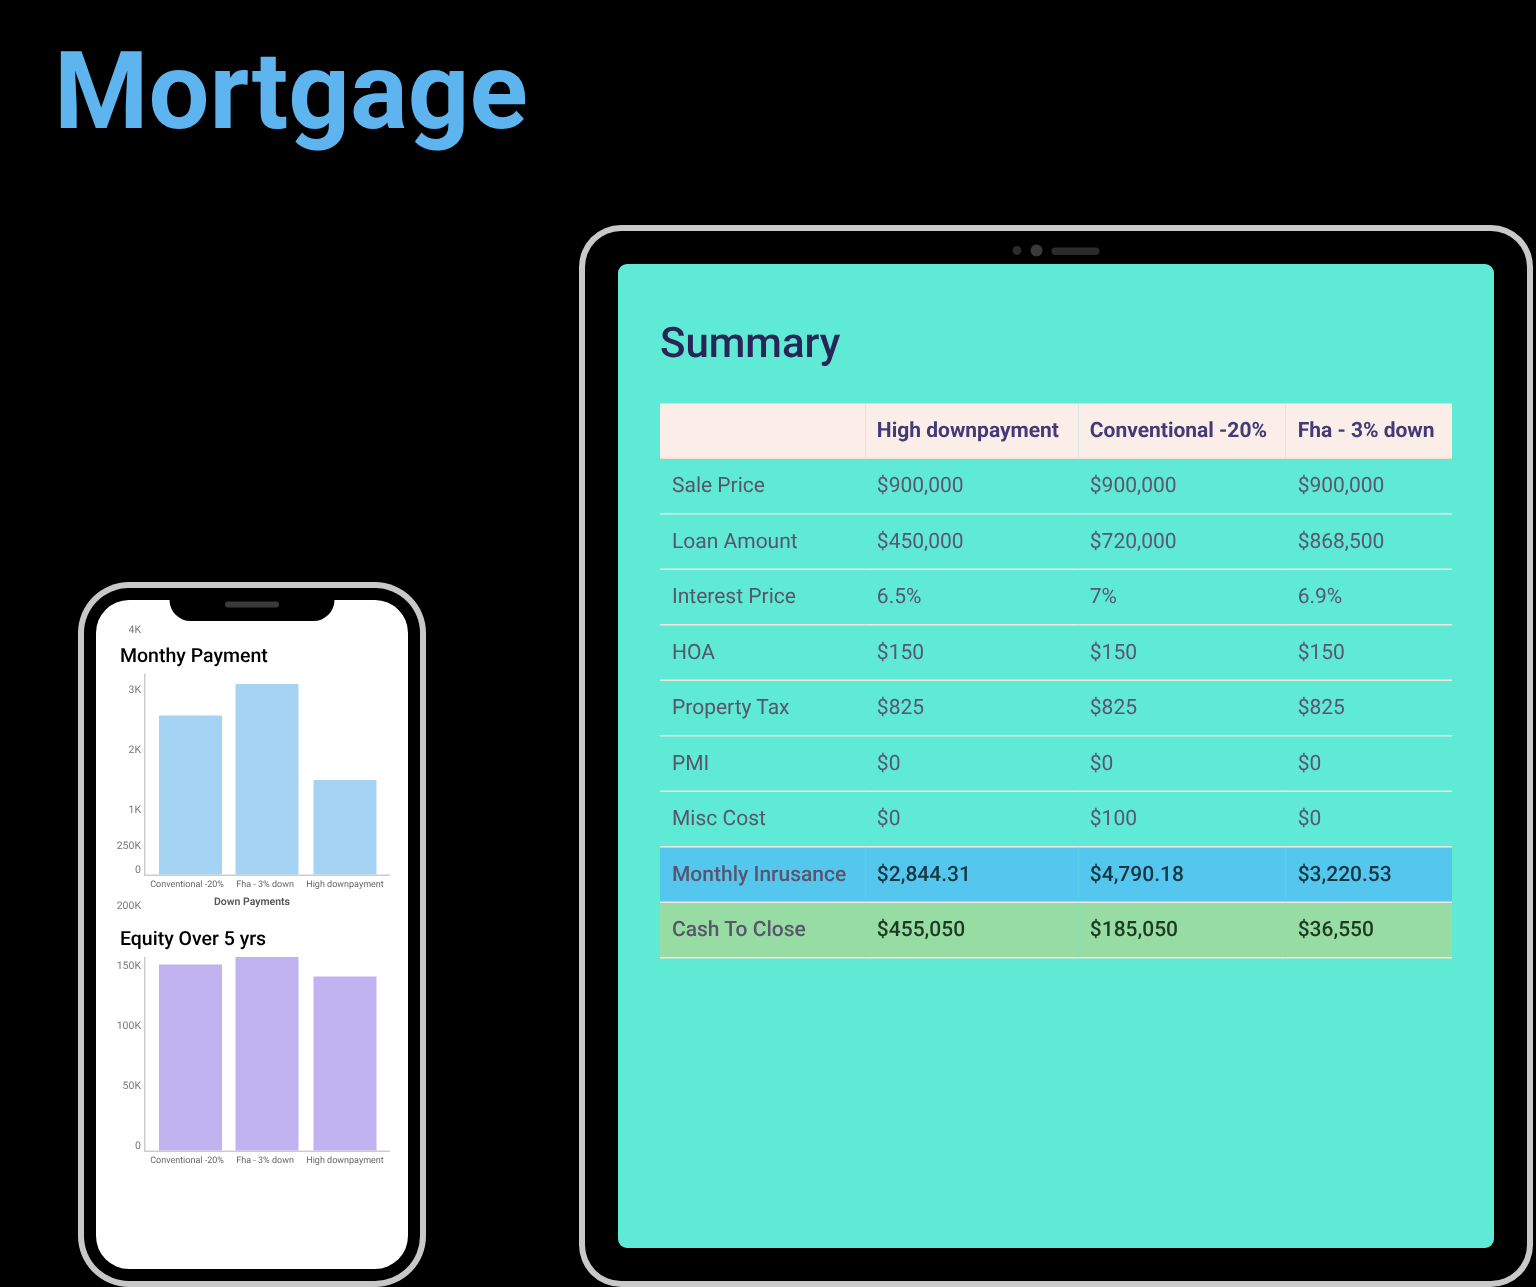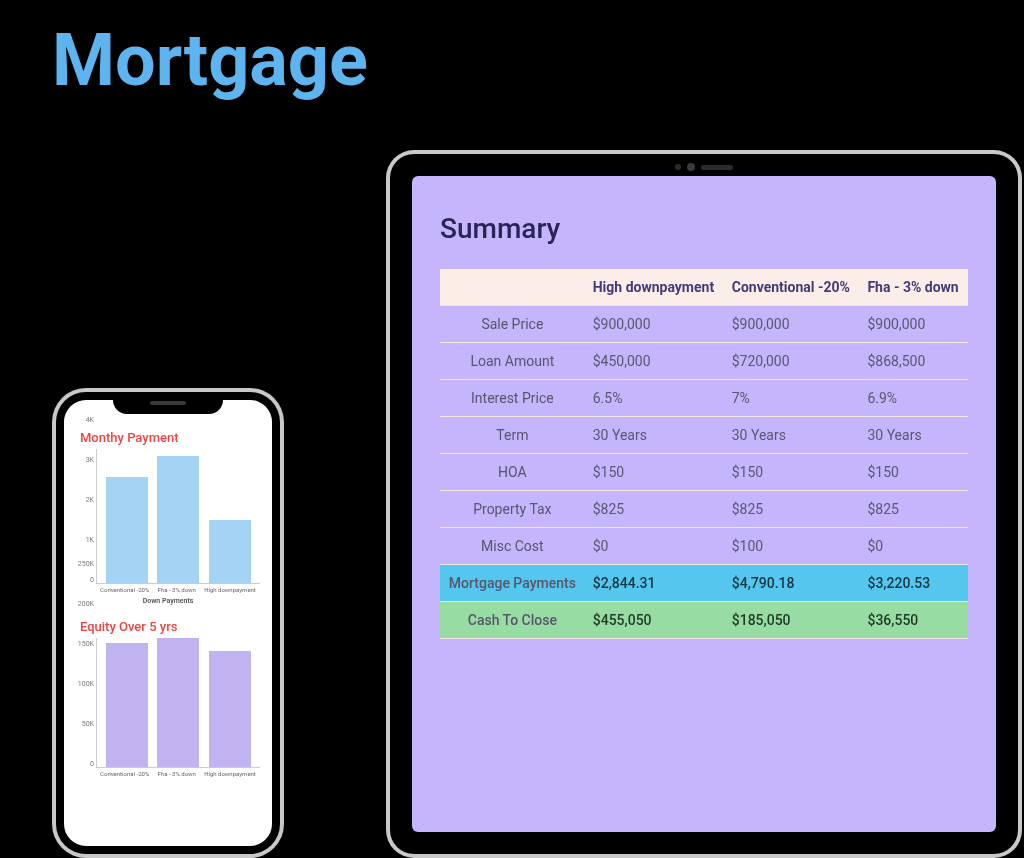--- a/index.html
+++ b/index.html
@@ -7,21 +7,21 @@
     width: 1024px;
     height: 858px;
     background: #000;
     font-family: -apple-system, BlinkMacSystemFont, "Segoe UI", Roboto, sans-serif;
     position: relative;
     overflow: hidden;
   }
   .title {
     position: absolute;
     top: 18px;
-    left: 52px;
+    left: 36px;
     font-size: 72px;
     font-weight: 700;
     color: #5eb4ef;
   }
 
   
   .phone {
     position: absolute;
     left: 52px;
     top: 388px;
@@ -55,21 +55,21 @@
     border-bottom-left-radius: 14px;
     border-bottom-right-radius: 14px;
     z-index: 5;
     display:flex; align-items:center; justify-content:center;
   }
   .phone-speaker {
     width: 36px; height: 4px; background:#3a3a3a; border-radius:2px;
   }
 
   .chart-block { width: 100%; padding: 4px 2px; }
-  .chart-title { font-size: 13px; font-weight: 500; color:#ef4444; margin: 6px 0 4px 4px; }
+  .chart-title { font-size: 13px; font-weight: 500; color:#000000; margin: 6px 0 4px 4px; }
   .chart-area {
     display:flex; align-items:stretch;
     height: 135px;
     gap: 2px;
   }
   .y-axis {
     display:flex; flex-direction:column; justify-content:flex-end;
     font-size: 7px; color:#777; text-align:right;
     padding-bottom: 0;
     width: 18px;
@@ -114,21 +114,21 @@
   }
   .tablet-camera {
     position:absolute; top:9px; left:50%; transform:translateX(-50%);
     display:flex; gap:6px; align-items:center;
   }
   .cam-dot { width:6px; height:6px; border-radius:50%; background:#2b2b2b; }
   .cam-big { width:8px; height:8px; border-radius:50%; background:#3a3a3a; }
   .cam-bar { width:32px; height:5px; border-radius:3px; background:#2b2b2b; }
   .tablet-screen {
     width:100%; height:100%;
-    background:#c4b5fd;
+    background:#5eead4;
     border-radius: 6px;
     overflow:hidden;
     padding: 36px 28px 28px 28px;
   }
   .summary-title {
     font-size: 28px;
     font-weight: 500;
     color: #2a2457;
     margin-bottom: 24px;
   }
@@ -148,21 +148,20 @@
     font-weight: 700;
     font-size: 14px;
     border-bottom: 1px solid #f3dfd8;
   }
   table.summary thead th:first-child { background:#fbeee9; }
   table.summary tbody td {
     border-bottom: 1px solid #f3e6e0;
   }
   table.summary tbody td:first-child {
     color:#58556c;
-    text-align:center;
   }
   tr.hl-blue td { background:#55c7ee; color:#153642; font-weight:500; }
   tr.hl-blue td:first-child { font-weight:500; }
   tr.hl-green td { background:#97dca3; color:#1e3a23; font-weight:500; }
 </style>
 </head>
 <body>
 
 <div class="title">Mortgage</div>
 
@@ -258,45 +257,45 @@
               <td>$720,000</td>
               <td>$868,500</td>
             </tr>
             <tr>
               <td>Interest Price</td>
               <td>6.5%</td>
               <td>7%</td>
               <td>6.9%</td>
             </tr>
             <tr>
-              <td>Term</td>
-              <td>30 Years</td>
-              <td>30 Years</td>
-              <td>30 Years</td>
-            </tr>
-            <tr>
               <td>HOA</td>
               <td>$150</td>
               <td>$150</td>
               <td>$150</td>
             </tr>
             <tr>
               <td>Property Tax</td>
               <td>$825</td>
               <td>$825</td>
               <td>$825</td>
             </tr>
             <tr>
+              <td>PMI</td>
+              <td>$0</td>
+              <td>$0</td>
+              <td>$0</td>
+            </tr>
+            <tr>
               <td>Misc Cost</td>
               <td>$0</td>
               <td>$100</td>
               <td>$0</td>
             </tr>
             <tr class="hl-blue">
-              <td>Mortgage Payments</td>
+              <td>Monthly Inrusance</td>
               <td>$2,844.31</td>
               <td>$4,790.18</td>
               <td>$3,220.53</td>
             </tr>
             <tr class="hl-green">
               <td>Cash To Close</td>
               <td>$455,050</td>
               <td>$185,050</td>
               <td>$36,550</td>
             </tr>

